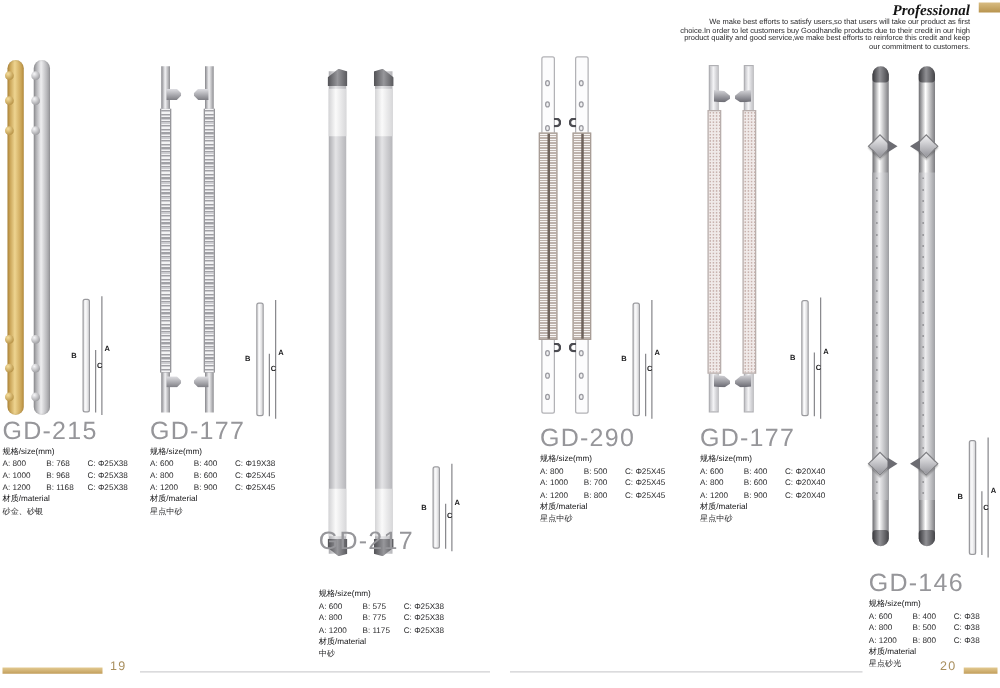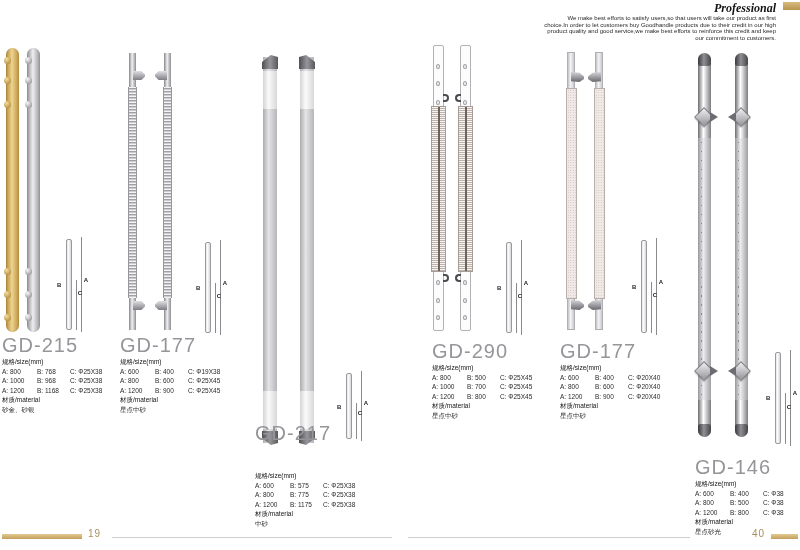--- a/index.html
+++ b/index.html
@@ -392,16 +392,16 @@
       <span class="cc">C: Φ38</span>
     </div>
     <div class="spec-label">材质/material</div>
     <div class="spec-value">星点砂光</div>
   </div>
 
   <div class="gold-bar" style="left:2px;width:80px;"></div>
   <div class="pagenum" style="left:88px;">19</div>
   <div class="rule" style="left:112px;width:280px;"></div>
   <div class="rule" style="left:408px;width:282px;"></div>
-  <div class="pagenum" style="left:752px;">40</div>
+  <div class="pagenum" style="left:752px;">20</div>
   <div class="gold-bar" style="left:771px;width:27px;"></div>
 
 </div>
 
 </body></html>

